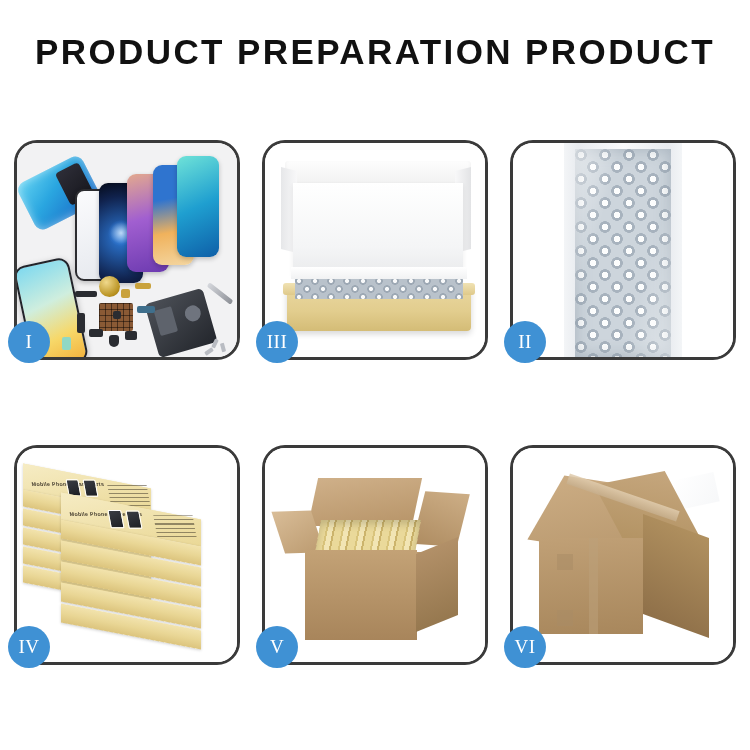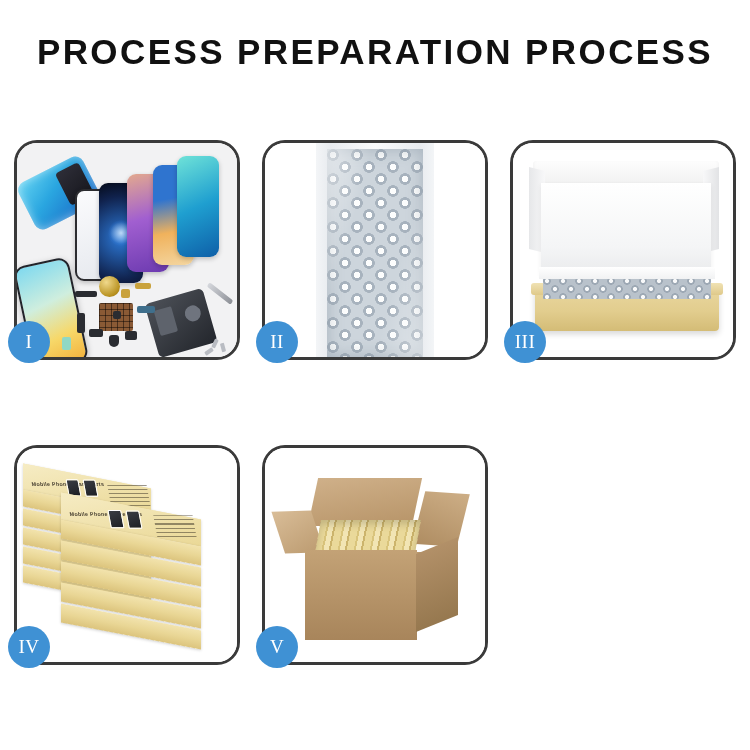--- a/index.html
+++ b/index.html
@@ -347,21 +347,21 @@
   .wrap-sheen {
     position:absolute; right: 16px; top: 28px; width: 42px; height: 30px;
     background: linear-gradient(135deg, rgba(255,255,255,.9), rgba(238,240,243,.5));
     transform: rotate(-12deg);
   }
 </style>
 </head>
 <body>
 
 <div class="header">
-  <div class="page-title">PROCESS PREPARATION PROCESS</div>
+  <div class="page-title">PRODUCT PREPARATION PRODUCT</div>
 </div>
 
 <div class="grid">
 
   <div class="panel">
     <div class="panel-inner p1">
       <div class="blue-film"></div>
       <div class="scr s-glass"></div>
       <div class="scr s-blue"></div>
       <div class="scr s-purple"></div>
@@ -383,42 +383,42 @@
       <div class="chip c10"></div>
       <div class="tool"></div>
       <div class="screw sc1"></div>
       <div class="screw sc2"></div>
       <div class="screw sc3"></div>
     </div>
     <div class="badge">I</div>
   </div>
 
   <div class="panel">
-    <div class="panel-inner p2">
-      <div class="sleeve">
-        <div class="bubbles">
-          <div class="bubble-sheen"></div>
-        </div>
-      </div>
-    </div>
-    <div class="badge">II</div>
-  </div>
-
-  <div class="panel">
     <div class="panel-inner p3">
       <div class="lid-back"></div>
       <div class="lid-tab-l"></div>
       <div class="lid-tab-r"></div>
       <div class="lid-face"></div>
       <div class="kraft-tray"></div>
       <div class="kraft-lip"></div>
       <div class="tray-bubbles"></div>
       <div class="tray-foam"></div>
     </div>
     <div class="badge">III</div>
+  </div>
+
+  <div class="panel">
+    <div class="panel-inner p2">
+      <div class="sleeve">
+        <div class="bubbles">
+          <div class="bubble-sheen"></div>
+        </div>
+      </div>
+    </div>
+    <div class="badge">II</div>
   </div>
 
   <div class="panel">
     <div class="panel-inner p4">
       <div class="stack">
 
         <div class="sbox" style="left:0; top:8px; width:128px; height:26px; transform:skewY(11deg);">
           <div class="sbox-top">
             <div class="box-label" style="left:8px; top:9px; transform:rotate(-11deg);">Mobile Phone Spare Parts</div>
             <div class="screen-thumb" style="left:44px; top:6px; width:13px; height:17px; transform:rotate(-11deg);"></div>
@@ -456,14 +456,28 @@
       <div class="flap-left"></div>
       <div class="flap-right"></div>
       <div class="yellow-fill"></div>
       <div class="flap-front"></div>
       <div class="carton-body"></div>
       <div class="carton-right"></div>
     </div>
     <div class="badge">V</div>
   </div>
 
+  <div class="panel">
+    <div class="panel-inner p6">
+      <div class="wrap-sheen"></div>
+      <div class="sealed-top"></div>
+      <div class="sealed-top2"></div>
+      <div class="tape-top"></div>
+      <div class="sealed-front"></div>
+      <div class="sealed-right"></div>
+      <div class="tape-front"></div>
+      <div class="tape-tab1"></div>
+      <div class="tape-tab2"></div>
+    </div>
+    <div class="badge">VI</div>
+  </div>
 
 </div>
 
 </body></html>

